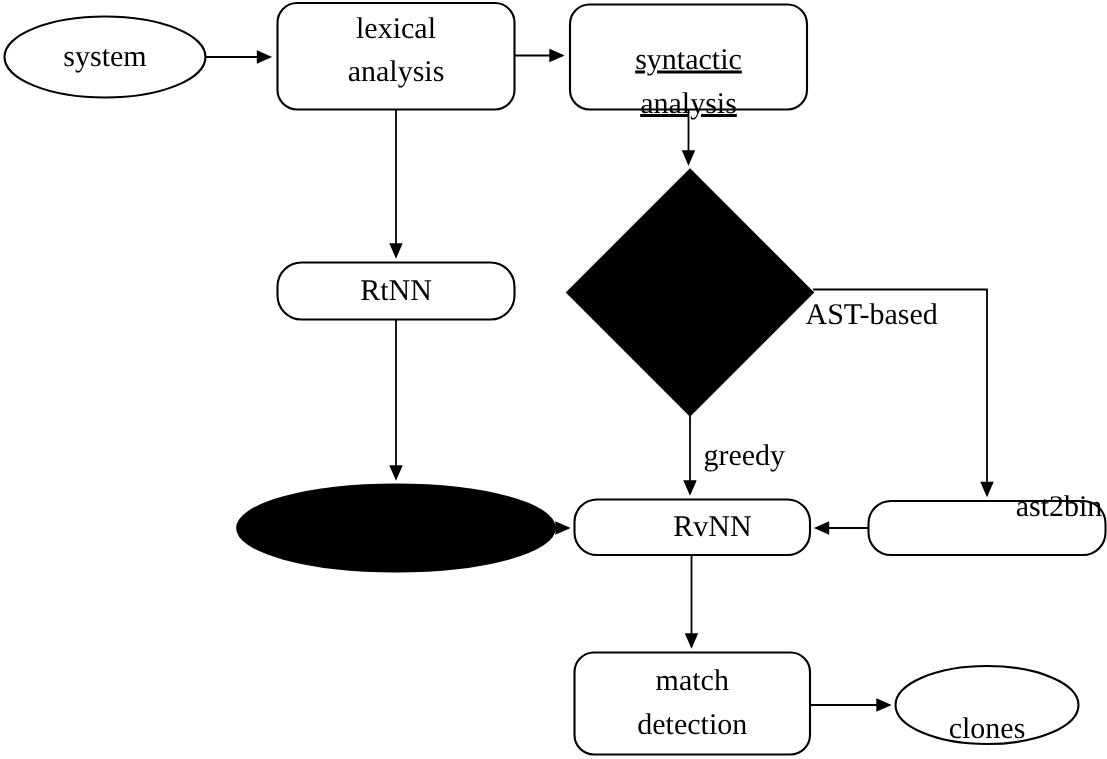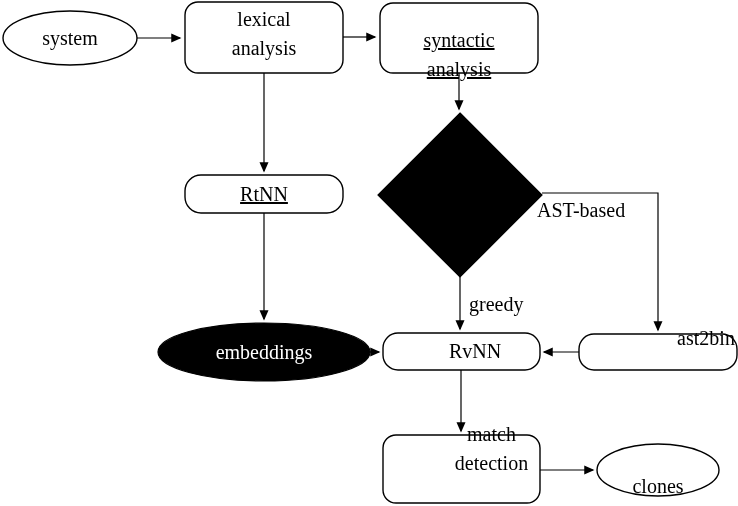--- a/index.html
+++ b/index.html
@@ -70,24 +70,23 @@
     <rect class="node" x="579" y="334" width="158" height="36" rx="15"></rect>
     <rect class="node" x="383" y="435" width="157" height="68" rx="13"></rect>
     <ellipse class="node" cx="658" cy="470" rx="61" ry="26"></ellipse>
   </svg>
 
   <div class="lbl" style="left:3px; top:11px; width:134px; height:54px;">system</div>
   <div class="lbl" style="left:185px; top:2px; width:158px; height:64px;">lexical
 analysis</div>
   <div class="lbl" style="left:380px; top:20px; width:158px; height:70px;text-decoration:underline;">syntactic
 analysis</div>
-  <div class="lbl" style="left:185px; top:175px; width:158px; height:38px;text-decoration:underline;">RtNN</div>
-  <div class="lbl inverse" style="left:158px; top:323px; width:212px; height:58px;">embeddings</div>
+  <div class="lbl" style="left:185px; top:175px; width:158px; height:38px;">RtNN</div>
   <div class="lbl" style="left:383px; top:333px; width:184px; height:37px;">RvNN</div>
   <div class="lbl" style="left:579px; top:320px; width:190px; height:36px;margin-left:32px;">ast2bin</div>
-  <div class="lbl" style="left:383px; top:415px; width:157px; height:68px;padding-left:30px;">match
+  <div class="lbl" style="left:383px; top:435px; width:157px; height:68px;">match
 detection</div>
   <div class="lbl" style="left:597px; top:460px; width:122px; height:52px;">clones</div>
 
   <div class="edge-lbl" style="left:537px; top:165px;margin-top:33px;">AST-based</div>
   <div class="edge-lbl" style="left:469px; top:292px;">greedy</div>
 
 </div>
 
 </body></html>

